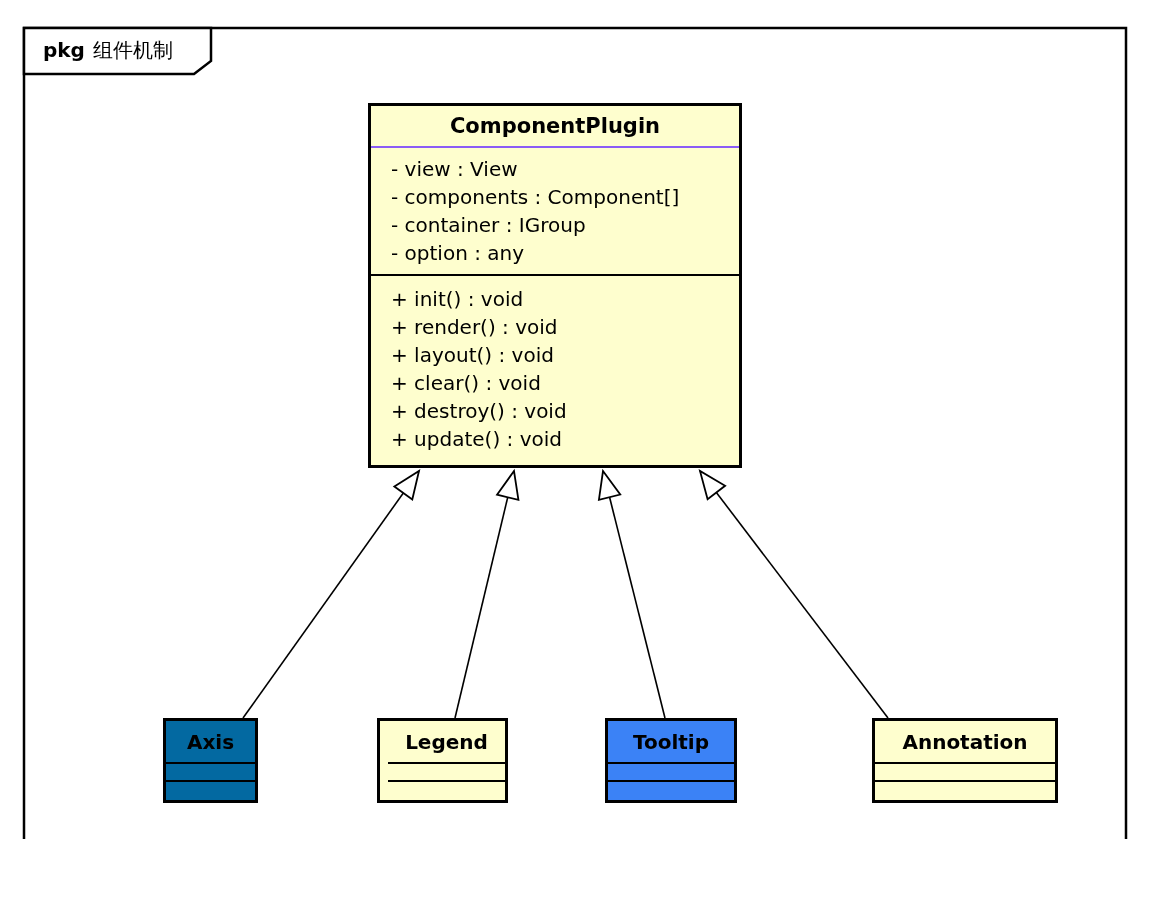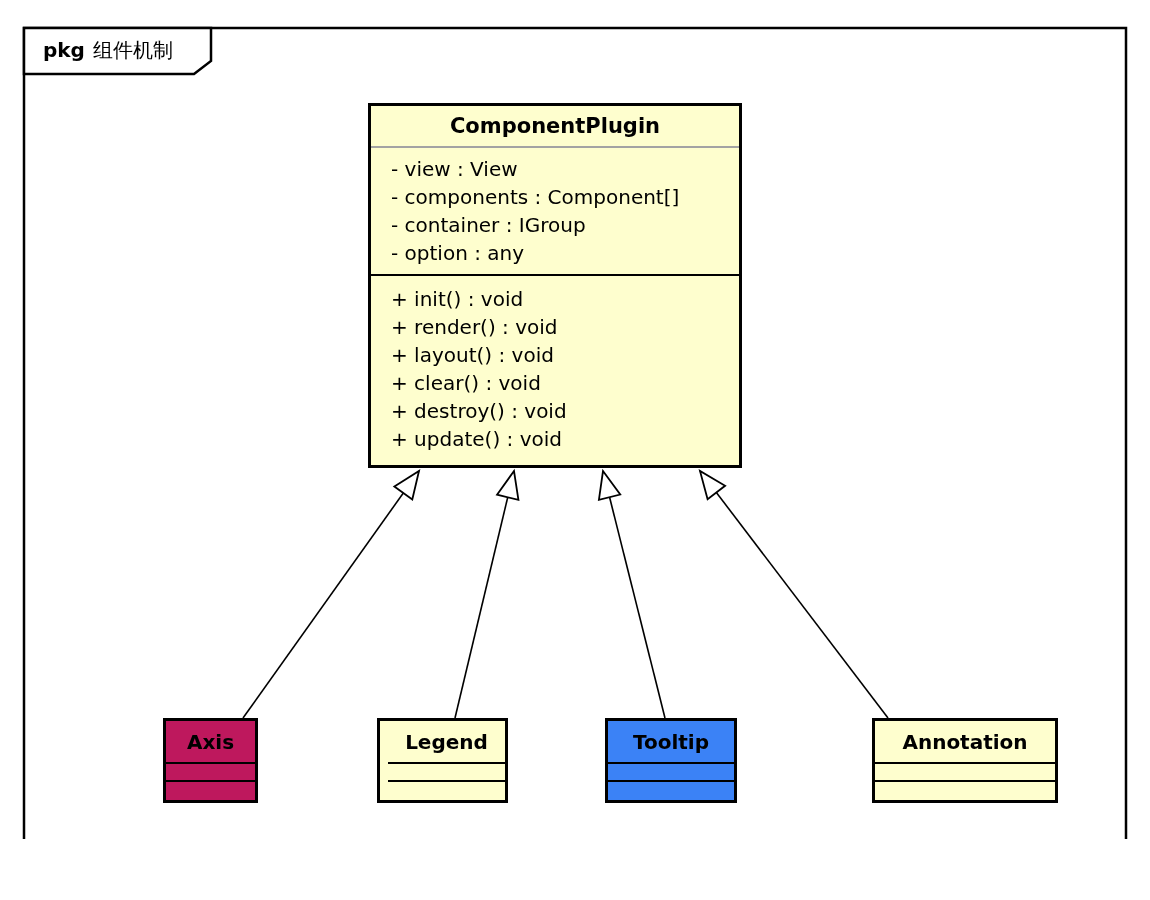--- a/index.html
+++ b/index.html
@@ -37,21 +37,21 @@
     background: #FEFECE;
     border: 3px solid #000000;
     box-sizing: border-box;
     display: flex;
     flex-direction: column;
   }
   .main-class { left: 368px; top: 103px; width: 374px; height: 365px; }
 
   .main-header {
     height: 44px;
-    border-bottom: 2px solid #a3a3a3;
+    border-bottom: 2px solid #8b5cf6;
     display: flex;
     align-items: center;
     justify-content: center;
     font-weight: bold;
     font-size: 21px;
     box-sizing: border-box;
   }
   .attrs-compartment {
     height: 133px;
     border-bottom: 2px solid #000000;
@@ -130,21 +130,21 @@
     <div class="methods-compartment">
       <div class="member">+ init() : void</div>
       <div class="member">+ render() : void</div>
       <div class="member">+ layout() : void</div>
       <div class="member">+ clear() : void</div>
       <div class="member">+ destroy() : void</div>
       <div class="member">+ update() : void</div>
     </div>
   </div>
 
-  <div class="uml-class sub-class sub-axis" style="background: #be185d; border-color: rgb(0, 0, 0);">
+  <div class="uml-class sub-class sub-axis" style="background: #0369a1; border-color: rgb(0, 0, 0);">
     <div class="sub-header">Axis</div>
     <div class="sub-comp-attrs"></div>
     <div class="sub-comp-methods"></div>
   </div>
 
   <div class="uml-class sub-class sub-legend" style="background: rgb(254, 254, 206); border-color: rgb(0, 0, 0); padding-left: 8px;">
     <div class="sub-header">Legend</div>
     <div class="sub-comp-attrs"></div>
     <div class="sub-comp-methods"></div>
   </div>

